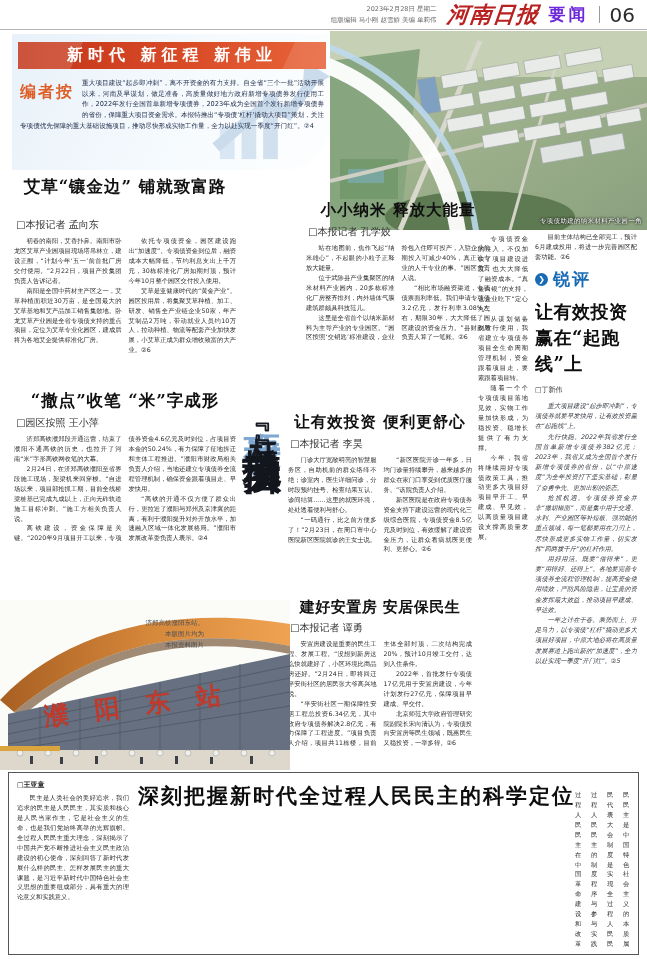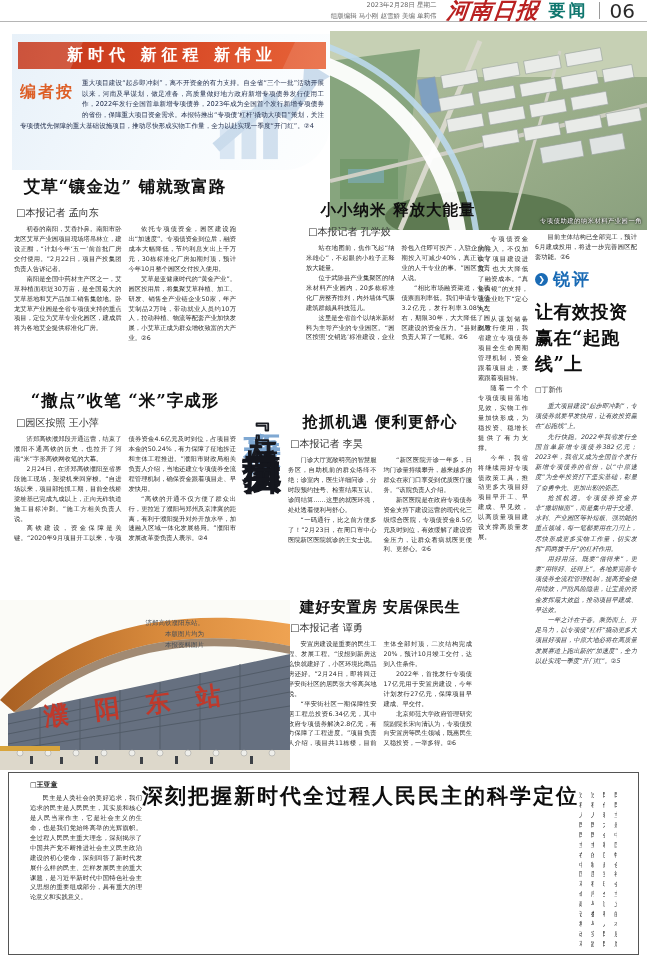--- a/index.html
+++ b/index.html
@@ -1,25 +1,25 @@
 <!DOCTYPE html>
 <html><head>
 <meta charset="utf-8">
 <style>
   *{margin:0;padding:0;box-sizing:border-box}
   html,body{background:#9a9a9a}
   .page{position:relative;width:647px;height:959px;margin:0 auto;background:#fff;
         font-family:"DejaVu Sans",sans-serif;color:#222;overflow:hidden}
   
-  .header{position:absolute;top:0;left:0;right:0;height:22px;display:flex;align-items:center;
+  .header{position:absolute;top:0;left:0;right:0;height:30px;display:flex;align-items:center;
           justify-content:flex-end;gap:10px;padding:0 12px;border-bottom:1px solid #b5b5b5;background:#fff;z-index:5}
   .header-meta{font-size:6.5px;color:#666;text-align:right;line-height:1.6}
   .masthead{font-size:22px;font-weight:bold;font-style:italic;color:#b92020;
             font-family:"DejaVu Serif",serif;transform:skewX(-6deg);letter-spacing:1px}
-  .section-label{font-size:17px;font-weight:bold;color:#0f766e;letter-spacing:3px}
+  .section-label{font-size:17px;font-weight:bold;color:#6d28d9;letter-spacing:3px}
   .vbar{width:1px;height:17px;background:#9a9a9a}
   .pageno{font-size:20px;color:#2b2b2b}
   
   .deco{position:absolute;left:12px;top:34px;width:318px;height:136px;
         background:linear-gradient(115deg,#e8f1f9 0%,#f7fbfe 60%,#fdfefe 100%);
         border-radius:0 0 46px 0}
   .deco-arrow{position:absolute;left:212px;top:50px;width:118px;height:114px;opacity:.65}
   
   .banner{position:absolute;left:18px;top:42px;width:308px;height:27px;
           background:linear-gradient(100deg,#c23318 0%,#d94b27 55%,#e8653a 100%);
@@ -50,21 +50,21 @@
   
   .art{position:absolute;overflow:hidden}
   .art h2{font-family:"DejaVu Serif",serif;font-weight:bold;color:#101010;text-align:center;white-space:nowrap}
   .byline{font-size:10px;color:#333;margin:4px 0 4px 2px}
   .body2{font-size:6.3px;line-height:1.58;text-align:justify;color:#2c2c2c;
          columns:2;column-gap:7px;overflow:hidden}
   .body1{font-size:6.3px;line-height:1.58;text-align:justify;color:#2c2c2c;overflow:hidden}
   .body2 p,.body1 p,.editor-note p{text-indent:2em;margin:0}
   p.sub{font-weight:bold;text-indent:0;margin:2px 0;color:#101010}
   .art-aicao{left:14px;top:176px;width:222px;height:212px}
-  .art-aicao h2{font-size:16.5px;letter-spacing:1px;margin-bottom:8px}
+  .art-aicao h2{font-size:16.5px;letter-spacing:1px;margin-bottom:20px}
   .art-aicao .body2{height:168px}
   .art-chedian{left:14px;top:390px;width:222px;height:208px}
   .art-chedian h2{font-size:16.5px;letter-spacing:1px;margin-bottom:2px}
   .art-chedian .body2{height:166px}
   .art-nano{left:306px;top:200px;width:184px;height:208px}
   .art-nano h2{font-size:15.5px;letter-spacing:1px;margin-bottom:2px}
   .art-nano .body2{height:160px}
   .art-kanbing{left:288px;top:412px;width:184px;height:182px}
   .art-kanbing h2{font-size:15.5px;letter-spacing:1px;margin-bottom:2px}
   .art-kanbing .body2{height:138px}
@@ -80,21 +80,21 @@
   .rp-icon{width:13px;height:13px;border-radius:50%;background:#1a6bb5;color:#fff;font-size:8px;
            display:flex;align-items:center;justify-content:center;font-weight:bold}
   .rp-tag-label{color:#1a6bb5;font-size:17px;font-weight:bold;letter-spacing:2px}
   .rp-title{font-family:"DejaVu Serif",serif;font-weight:bold;font-size:18px;line-height:1.45;
             color:#0e0e0e;letter-spacing:.5px;margin-bottom:8px}
   .rp-byline{font-size:7px;color:#333;margin-bottom:6px}
   .rp-body{font-size:6.3px;line-height:1.62;text-align:justify;color:#33383f;font-style:italic;overflow:hidden}
   .rp-body p{text-indent:2em}
   
   .bottom-box{position:absolute;left:8px;top:772px;width:631px;height:183px;border:1px solid #555;
-              background:#fff;padding:7px 21px;display:flex;}
+              background:#fff;padding:7px 8px;display:flex;gap:9px}
   .bb-col1{width:112px;flex:none;overflow:hidden}
   .bb-byline{font-size:7px;font-weight:bold;color:#222;margin-bottom:3px}
   .bb-right{flex:1;display:flex;flex-direction:row;overflow:hidden}
   .bb-title{font-family:"DejaVu Serif",serif;font-weight:bold;font-size:21px;letter-spacing:2px;
             text-align:center;color:#0d0d0d;margin:2px 0 7px;white-space:nowrap}
   .bb-cols{flex:1;display:flex;gap:9px;overflow:hidden}
   .bb-col{flex:1;overflow:hidden}
   .bb-unit{text-align:right;text-indent:0 !important;font-weight:bold}
   .bb-note{font-style:italic;color:#3a3a3a}
 </style>
@@ -208,21 +208,21 @@
     <div class="byline">□本报记者 孔学姣</div>
     <div class="body2">
         <p>站在地图前，焦作飞起“纳米雄心”，不起眼的小粒子正释放大能量。</p>
         <p>位于武陟县产业集聚区的纳米材料产业园内，20多栋标准化厂房整齐排列，内外墙体气膜建筑群颇具科技范儿。</p>
         <p>这里是全省首个以纳米新材料为主导产业的专业园区。“园区按照‘交钥匙’标准建设，企业拎包入住即可投产，入驻企业前期投入可减少40%，真正让专业的人干专业的事。”园区负责人说。</p>
         <p>“相比市场融资渠道，专项债票面利率低。我们申请专项债3.2亿元，发行利率3.08%左右，期限30年，大大降低了园区建设的资金压力。”县财政局负责人算了一笔账。②6</p>
       </div>
   </div>
 
   <div class="art art-kanbing">
-    <h2>抢抓机遇 便利更舒心</h2>
+    <h2>让有效投资 便利更舒心</h2>
     <div class="byline">□本报记者 李昊</div>
     <div class="body2">
         <p>门诊大厅宽敞明亮的智慧服务区，自助机前的群众络绎不绝；诊室内，医生详细问诊，分时段预约挂号、检查结果互认、诊间结算……这里的就医环境，处处透着便利与舒心。</p>
         <p>“一码通行，比之前方便多了！”2月23日，在周口市中心医院新区医院就诊的王女士说。</p>
         <p>“新区医院开诊一年多，日均门诊量持续攀升，越来越多的群众在家门口享受到优质医疗服务。”该院负责人介绍。</p>
         <p>新区医院是在政府专项债券资金支持下建设运营的现代化三级综合医院，专项债资金8.5亿元及时到位，有效缓解了建设资金压力，让群众看病就医更便利、更舒心。②6</p>
       </div>
   </div>
 
   <div class="art art-anzhi">

